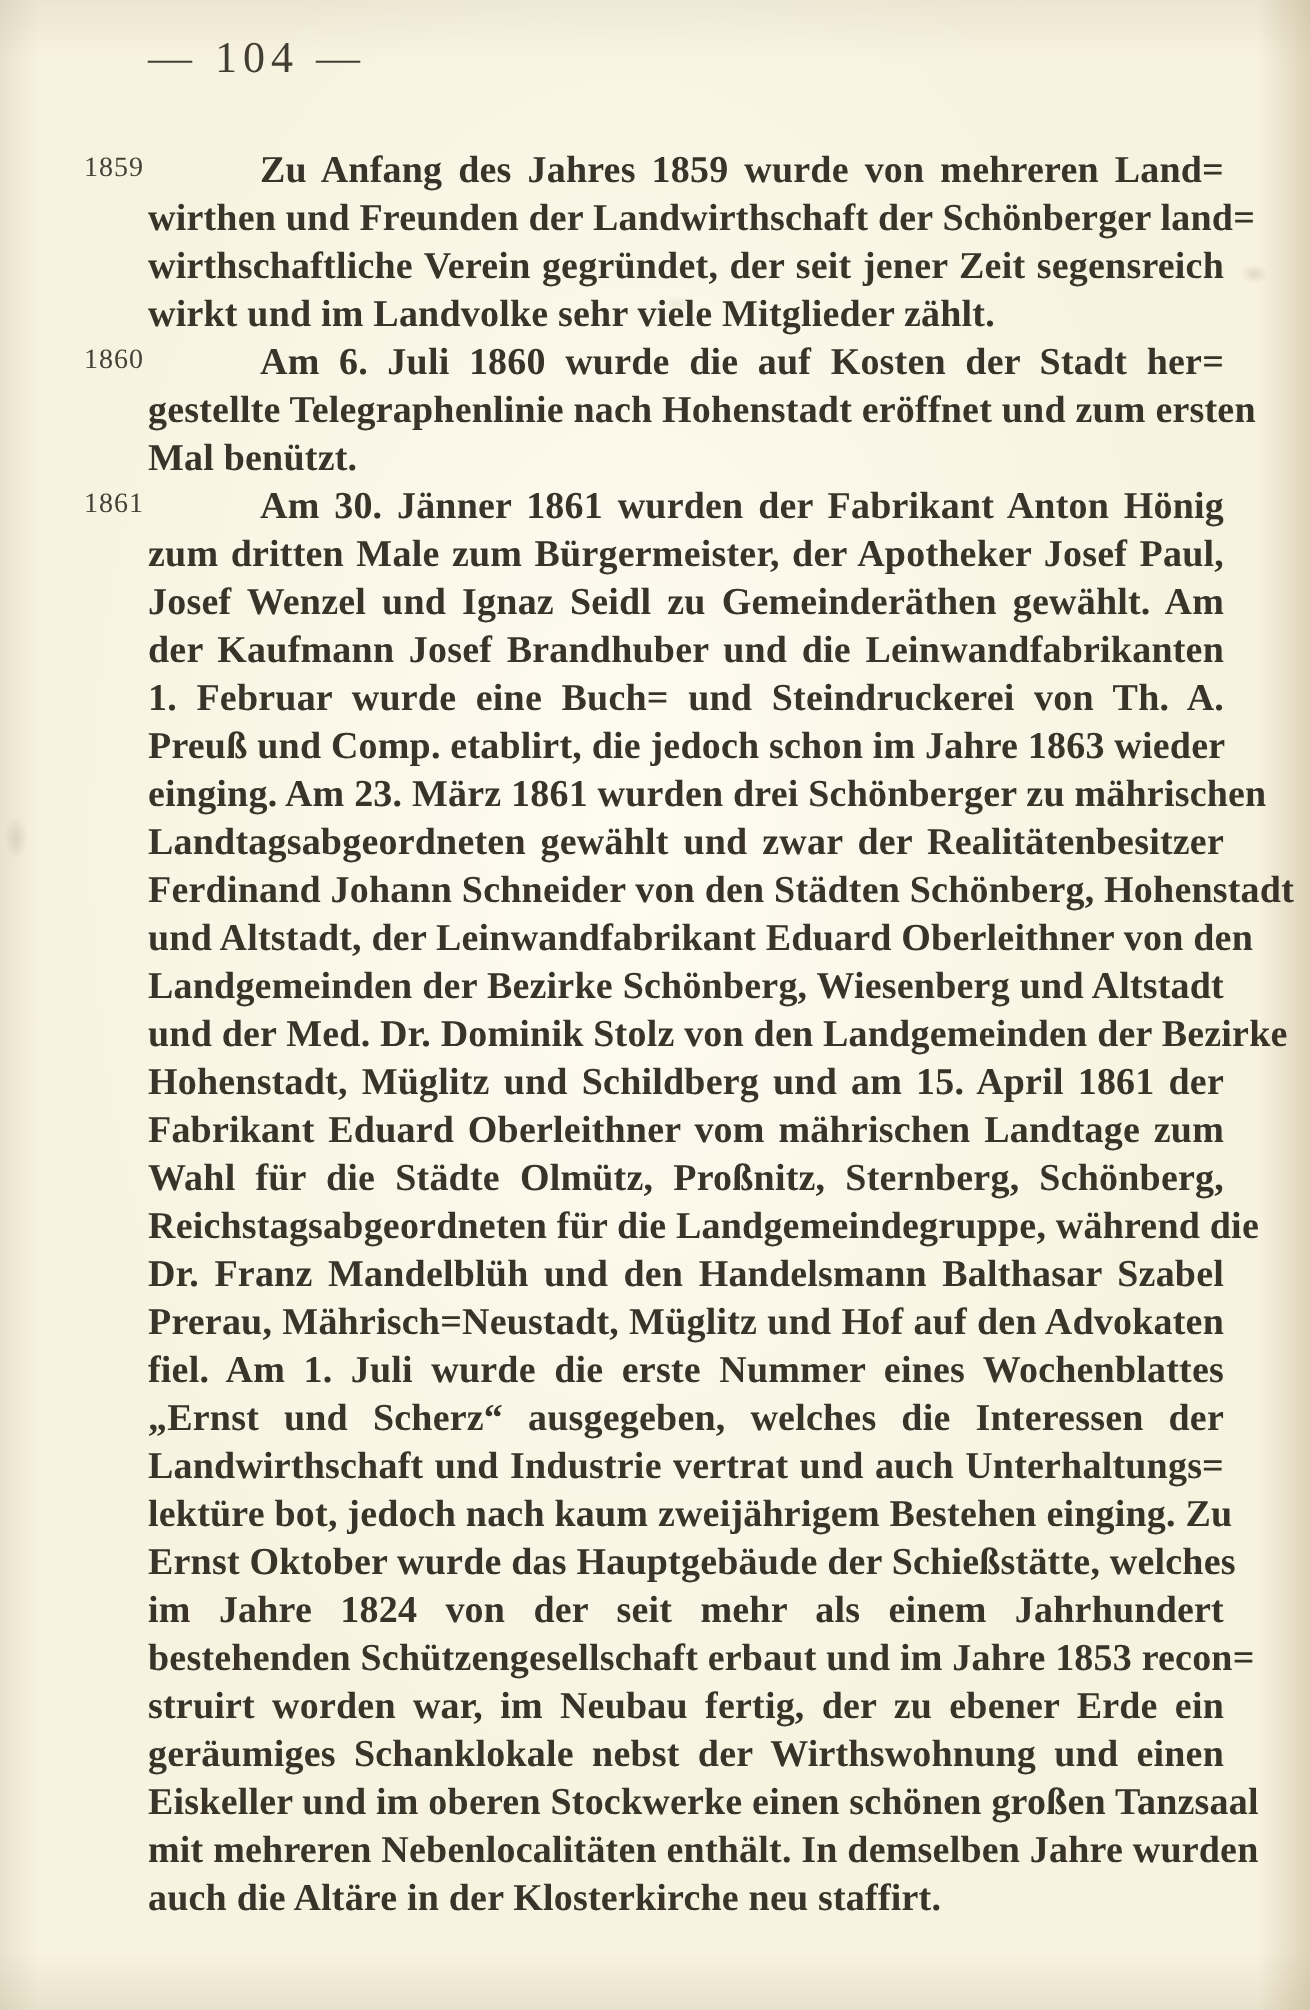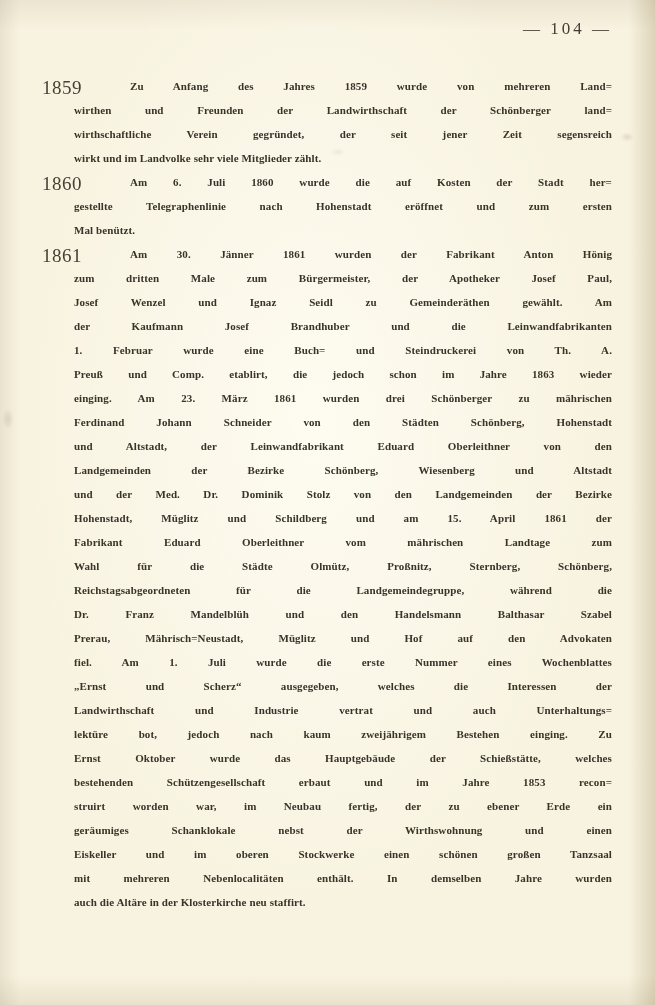--- a/index.html
+++ b/index.html
@@ -37,50 +37,50 @@
     left: 330px; top: 148px; width: 16px; height: 8px;
     background: radial-gradient(ellipse, rgba(120,105,70,0.10), rgba(120,105,70,0) 70%);
   }
   .page-number {
     position: absolute;
     top: 16px;
     left: 74px;
     width: 538px;
     height: 26px;
     line-height: 26px;
-    text-align: right;
-    font-size: 17px;
+    text-align: left;
+    font-size: 22px;
     letter-spacing: 3px;
     color: #433d33;
   }
   .text-block {
     position: absolute;
     left: 74px;
     top: 74px;
     width: 538px;
   }
   .paragraph {
     position: relative;
   }
   .year {
     position: absolute;
     left: -32px;
     top: 3px;
     width: 34px;
-    font-size: 19px;
+    font-size: 14px;
     font-weight: 400;
     letter-spacing: 0.5px;
     color: #453f35;
     text-align: left;
   }
   .line {
     margin: 0;
     height: 24px;
     line-height: 24px;
-    font-size: 11px;
+    font-size: 19px;
     font-weight: 700;
     letter-spacing: 0.1px;
     text-align: justify;
     text-align-last: justify;
     white-space: nowrap;
   }
   .line.indent {
     padding-left: 56px;
   }
   .line.para-end {
@@ -116,35 +116,37 @@
 
     <section class="paragraph">
       <span class="year">1861</span>
       <p class="line indent">Am 30. Jänner 1861 wurden der Fabrikant Anton Hönig</p>
       <p class="line">zum dritten Male zum Bürgermeister, der Apotheker Josef Paul,</p>
       <p class="line">Josef Wenzel und Ignaz Seidl zu Gemeinderäthen gewählt. Am</p>
       <p class="line">der Kaufmann Josef Brandhuber und die Leinwandfabrikanten</p>
       <p class="line">1. Februar wurde eine Buch= und Steindruckerei von Th. A.</p>
       <p class="line">Preuß und Comp. etablirt, die jedoch schon im Jahre 1863 wieder</p>
       <p class="line">einging. Am 23. März 1861 wurden drei Schönberger zu mährischen</p>
+      <p class="line">Landtagsabgeordneten gewählt und zwar der Realitätenbesitzer</p>
       <p class="line">Ferdinand Johann Schneider von den Städten Schönberg, Hohenstadt</p>
       <p class="line">und Altstadt, der Leinwandfabrikant Eduard Oberleithner von den</p>
       <p class="line">Landgemeinden der Bezirke Schönberg, Wiesenberg und Altstadt</p>
       <p class="line">und der Med. Dr. Dominik Stolz von den Landgemeinden der Bezirke</p>
       <p class="line">Hohenstadt, Müglitz und Schildberg und am 15. April 1861 der</p>
       <p class="line">Fabrikant Eduard Oberleithner vom mährischen Landtage zum</p>
       <p class="line">Wahl für die Städte Olmütz, Proßnitz, Sternberg, Schönberg,</p>
       <p class="line">Reichstagsabgeordneten für die Landgemeindegruppe, während die</p>
       <p class="line">Dr. Franz Mandelblüh und den Handelsmann Balthasar Szabel</p>
       <p class="line">Prerau, Mährisch=Neustadt, Müglitz und Hof auf den Advokaten</p>
       <p class="line">fiel. Am 1. Juli wurde die erste Nummer eines Wochenblattes</p>
       <p class="line">„Ernst und Scherz“ ausgegeben, welches die Interessen der</p>
       <p class="line">Landwirthschaft und Industrie vertrat und auch Unterhaltungs=</p>
       <p class="line">lektüre bot, jedoch nach kaum zweijährigem Bestehen einging. Zu</p>
       <p class="line">Ernst Oktober wurde das Hauptgebäude der Schießstätte, welches</p>
+      <p class="line">im Jahre 1824 von der seit mehr als einem Jahrhundert</p>
       <p class="line">bestehenden Schützengesellschaft erbaut und im Jahre 1853 recon=</p>
       <p class="line">struirt worden war, im Neubau fertig, der zu ebener Erde ein</p>
       <p class="line">geräumiges Schanklokale nebst der Wirthswohnung und einen</p>
       <p class="line">Eiskeller und im oberen Stockwerke einen schönen großen Tanzsaal</p>
       <p class="line">mit mehreren Nebenlocalitäten enthält. In demselben Jahre wurden</p>
       <p class="line para-end">auch die Altäre in der Klosterkirche neu staffirt.</p>
     </section>
 
   </div>
 </div>

